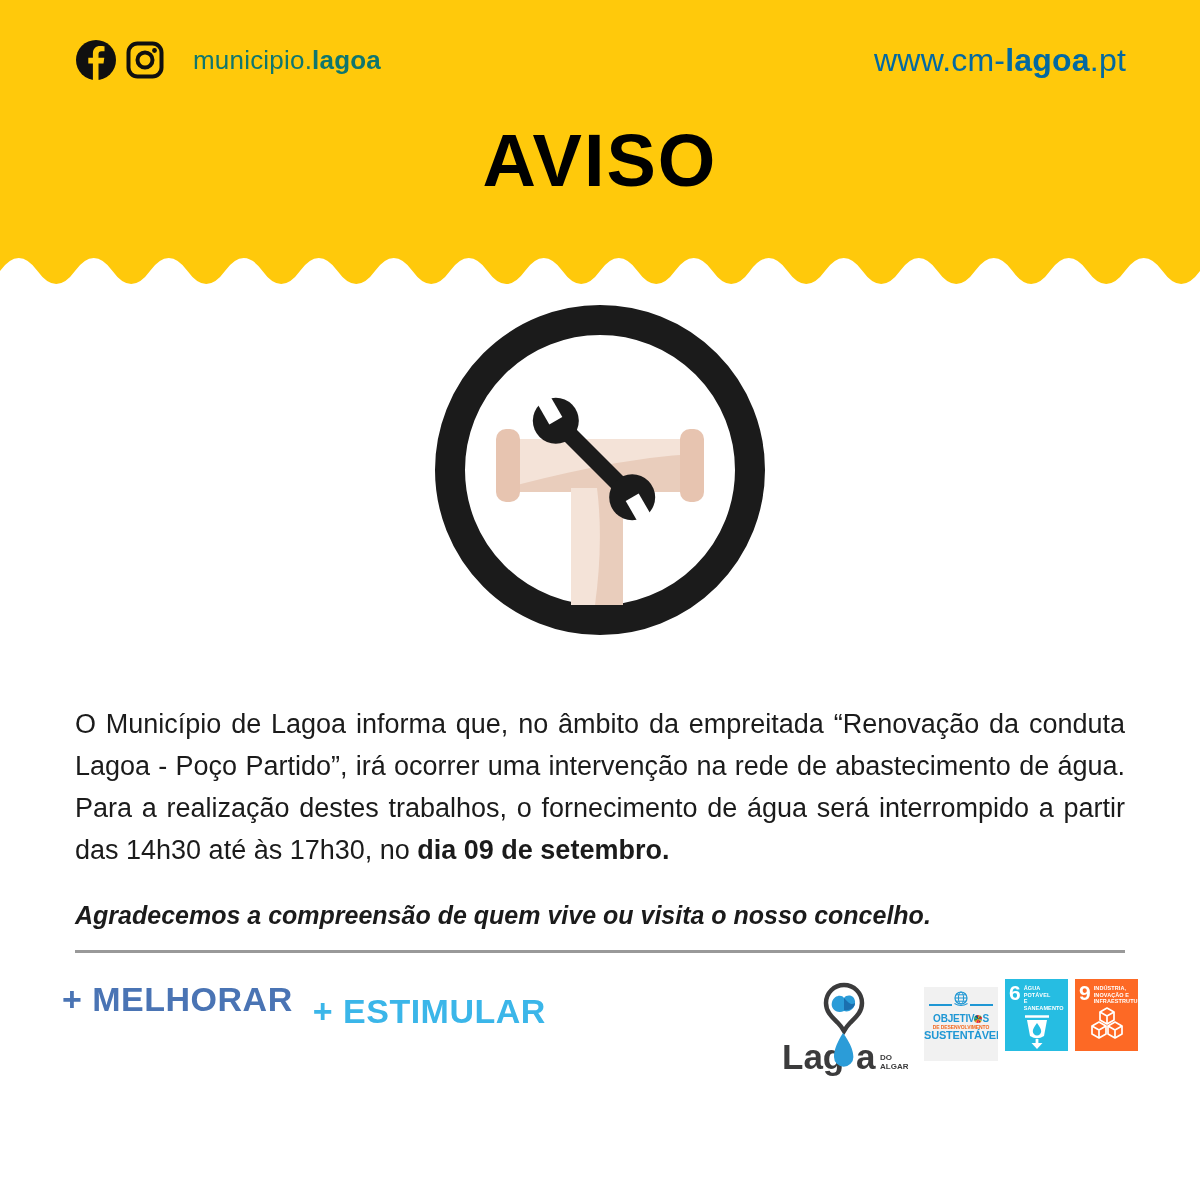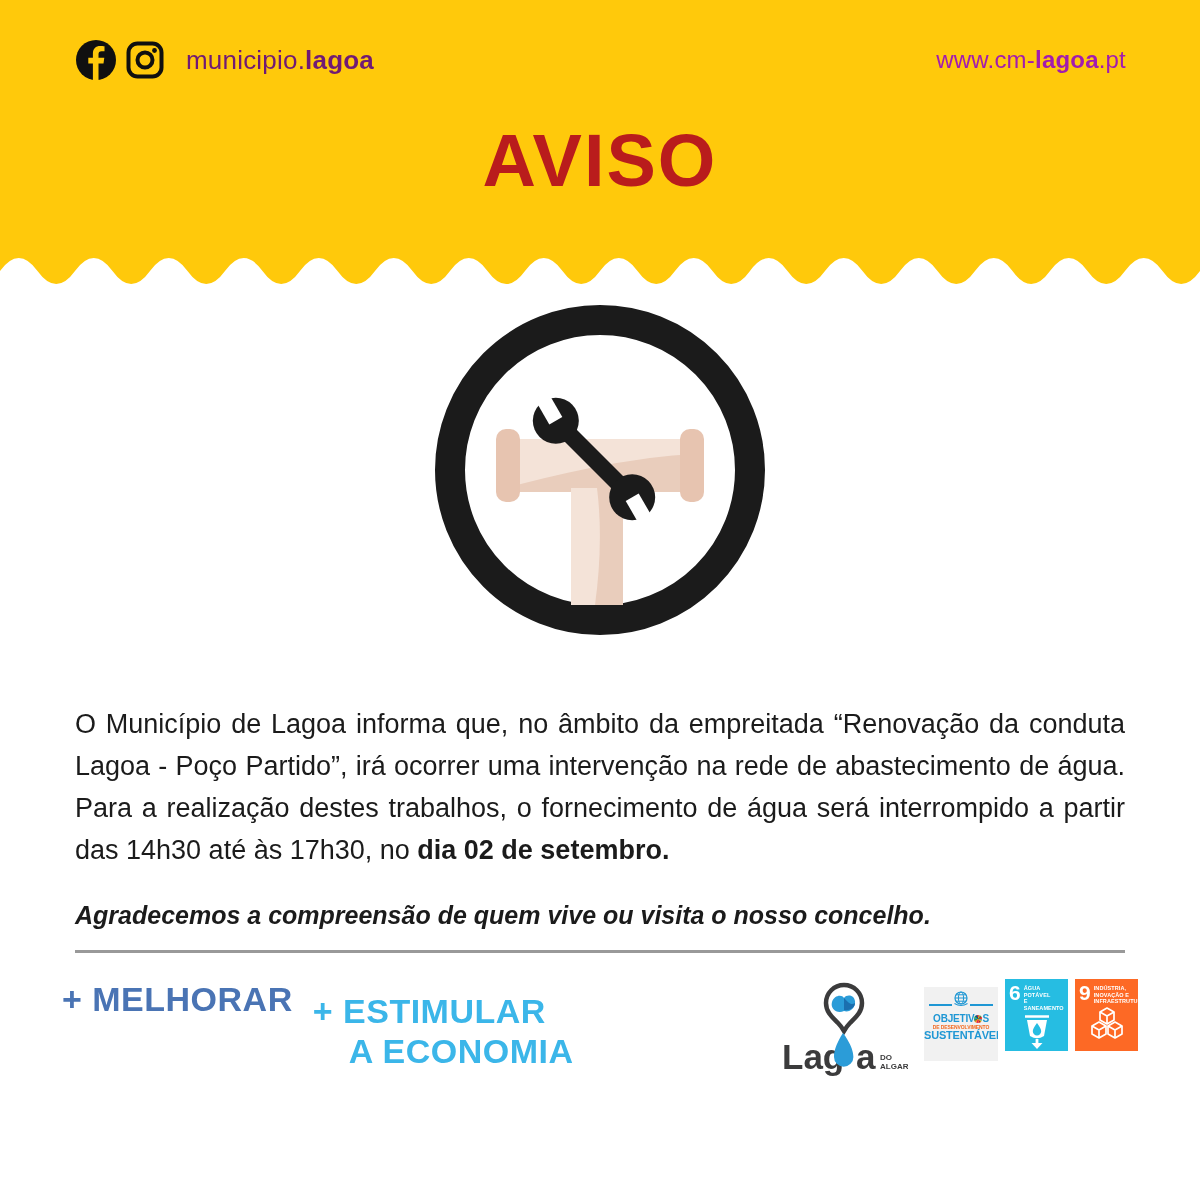--- a/index.html
+++ b/index.html
@@ -5,25 +5,25 @@
   html,body{margin:0;padding:0;background:#fff;}
   .page{width:1200px;height:1200px;position:relative;overflow:hidden;
         font-family:"Liberation Sans",sans-serif;background:#fff;}
 
   
   .band{background:var(--c-yellow);height:258px;}
   .band-inner{display:flex;justify-content:space-between;align-items:center;
               padding:40px 74px 0 76px;}
   .social{display:flex;align-items:center;gap:10px;}
   .social svg{display:block;}
-  .handle{font-size:26px;color:#701a75;margin-left:12px;letter-spacing:.2px;}
+  .handle{font-size:26px;color:#0f766e;margin-left:19px;letter-spacing:.2px;}
   .handle b,.site b{font-weight:bold;}
-  .site{font-size:24px;color:#a21caf;letter-spacing:.2px;}
+  .site{font-size:32px;color:#0369a1;letter-spacing:.2px;}
   .title{margin-top:38px;text-align:center;font-size:74px;font-weight:bold;
-         letter-spacing:2px;color:#b91c1c;}
+         letter-spacing:2px;color:#000000;}
   .wave{display:block;width:1200px;height:26px;}
   .wave path{fill:var(--c-yellow);}
 
   
   .icon-wrap{display:flex;justify-content:center;margin-top:21px;}
   .ring{fill:#fff;stroke:var(--c-ink);stroke-width:30;}
   .pipe{fill:var(--c-pipe);}
   .pipe-light{fill:var(--c-pipeLight);}
   .flange{fill:var(--c-flange);}
   .wrench{fill:var(--c-ink);}
@@ -130,32 +130,31 @@
         </g>
         <g transform="translate(0,54)">
           <circle class="wrench" r="23"></circle>
           <rect class="notch" x="-7.5" y="0" width="15" height="30" transform="rotate(15)"></rect>
         </g>
       </g>
     </svg>
   </div>
 
   <div class="content">
-    <p><span>O Município de Lagoa informa que, no âmbito da empreitada “Renovação da conduta Lagoa - Poço Partido”, irá ocorrer uma intervenção na rede de abastecimento de água. Para a realização destes trabalhos, o fornecimento de água será interrompido a partir das 14h30 até às 17h30, no </span><b>dia 02 de setembro.</b></p>
+    <p><span>O Município de Lagoa informa que, no âmbito da empreitada “Renovação da conduta Lagoa - Poço Partido”, irá ocorrer uma intervenção na rede de abastecimento de água. Para a realização destes trabalhos, o fornecimento de água será interrompido a partir das 14h30 até às 17h30, no </span><b>dia 09 de setembro.</b></p>
     <div class="thanks">Agradecemos a compreensão de quem vive ou visita o nosso concelho.</div>
     <hr class="sep">
   </div>
 
   <div class="footer">
     <div class="slogan slogan-concelho">
       <div class="l1">+ MELHORAR</div>
     </div>
     <div class="slogan slogan-economia">
       <div class="l1">+ ESTIMULAR</div>
-      <div class="l2">A ECONOMIA</div>
     </div>
 
     <div class="logo">
       <svg width="126" height="104" viewBox="0 0 126 104">
         <g>
           <path d="M62,4 C52,4 44,12 44,22 C44,31 50,36 56,42 C58.5,44.5 60.5,47.5 62,50
                    C63.5,47.5 65.5,44.5 68,42 C74,36 80,31 80,22 C80,12 72,4 62,4 Z" fill="#fff" stroke="var(--c-logoGray)" stroke-width="4.5"></path>
           <path d="M50,21 C52,14 60,13 62,17 C65,13 72,14 73,20 C74,27 67,32 62,30
                    C55,33 48,28 50,21 Z" fill="var(--c-logoBlue)"></path>
           <path d="M62,17 C66,21 69,25 73,22 C73,27 67,30 62,29 Z" fill="#1B6FAF"></path>

